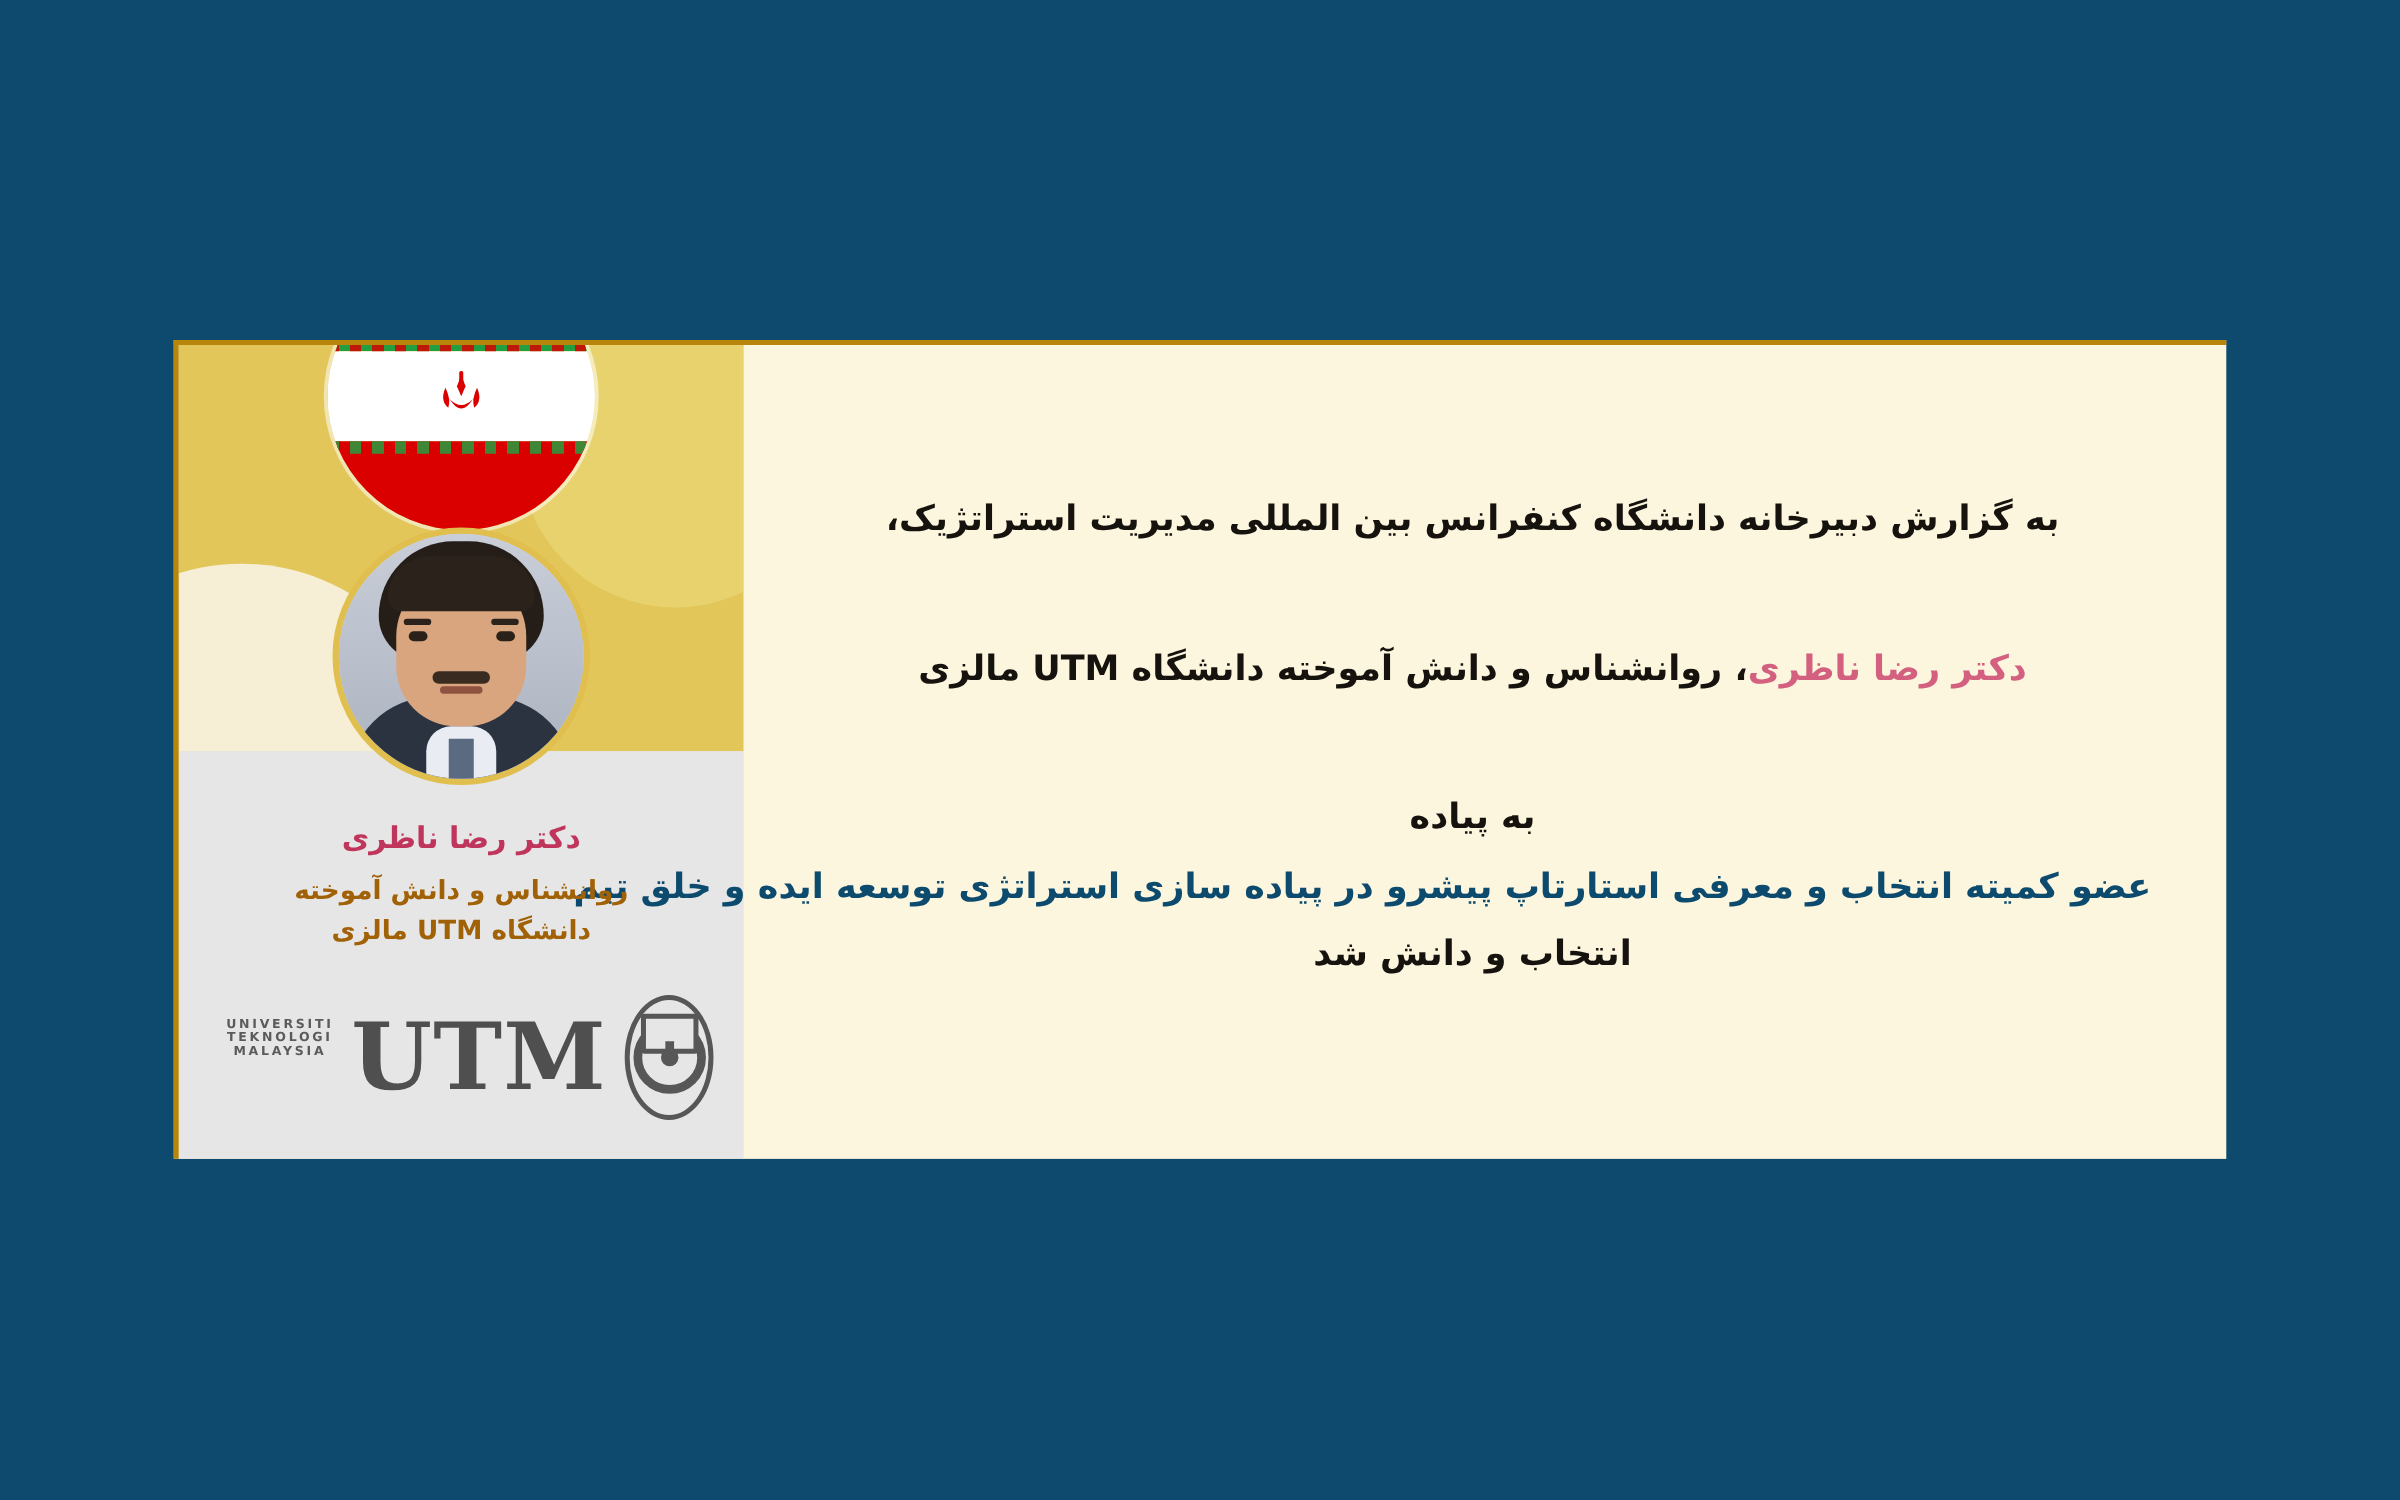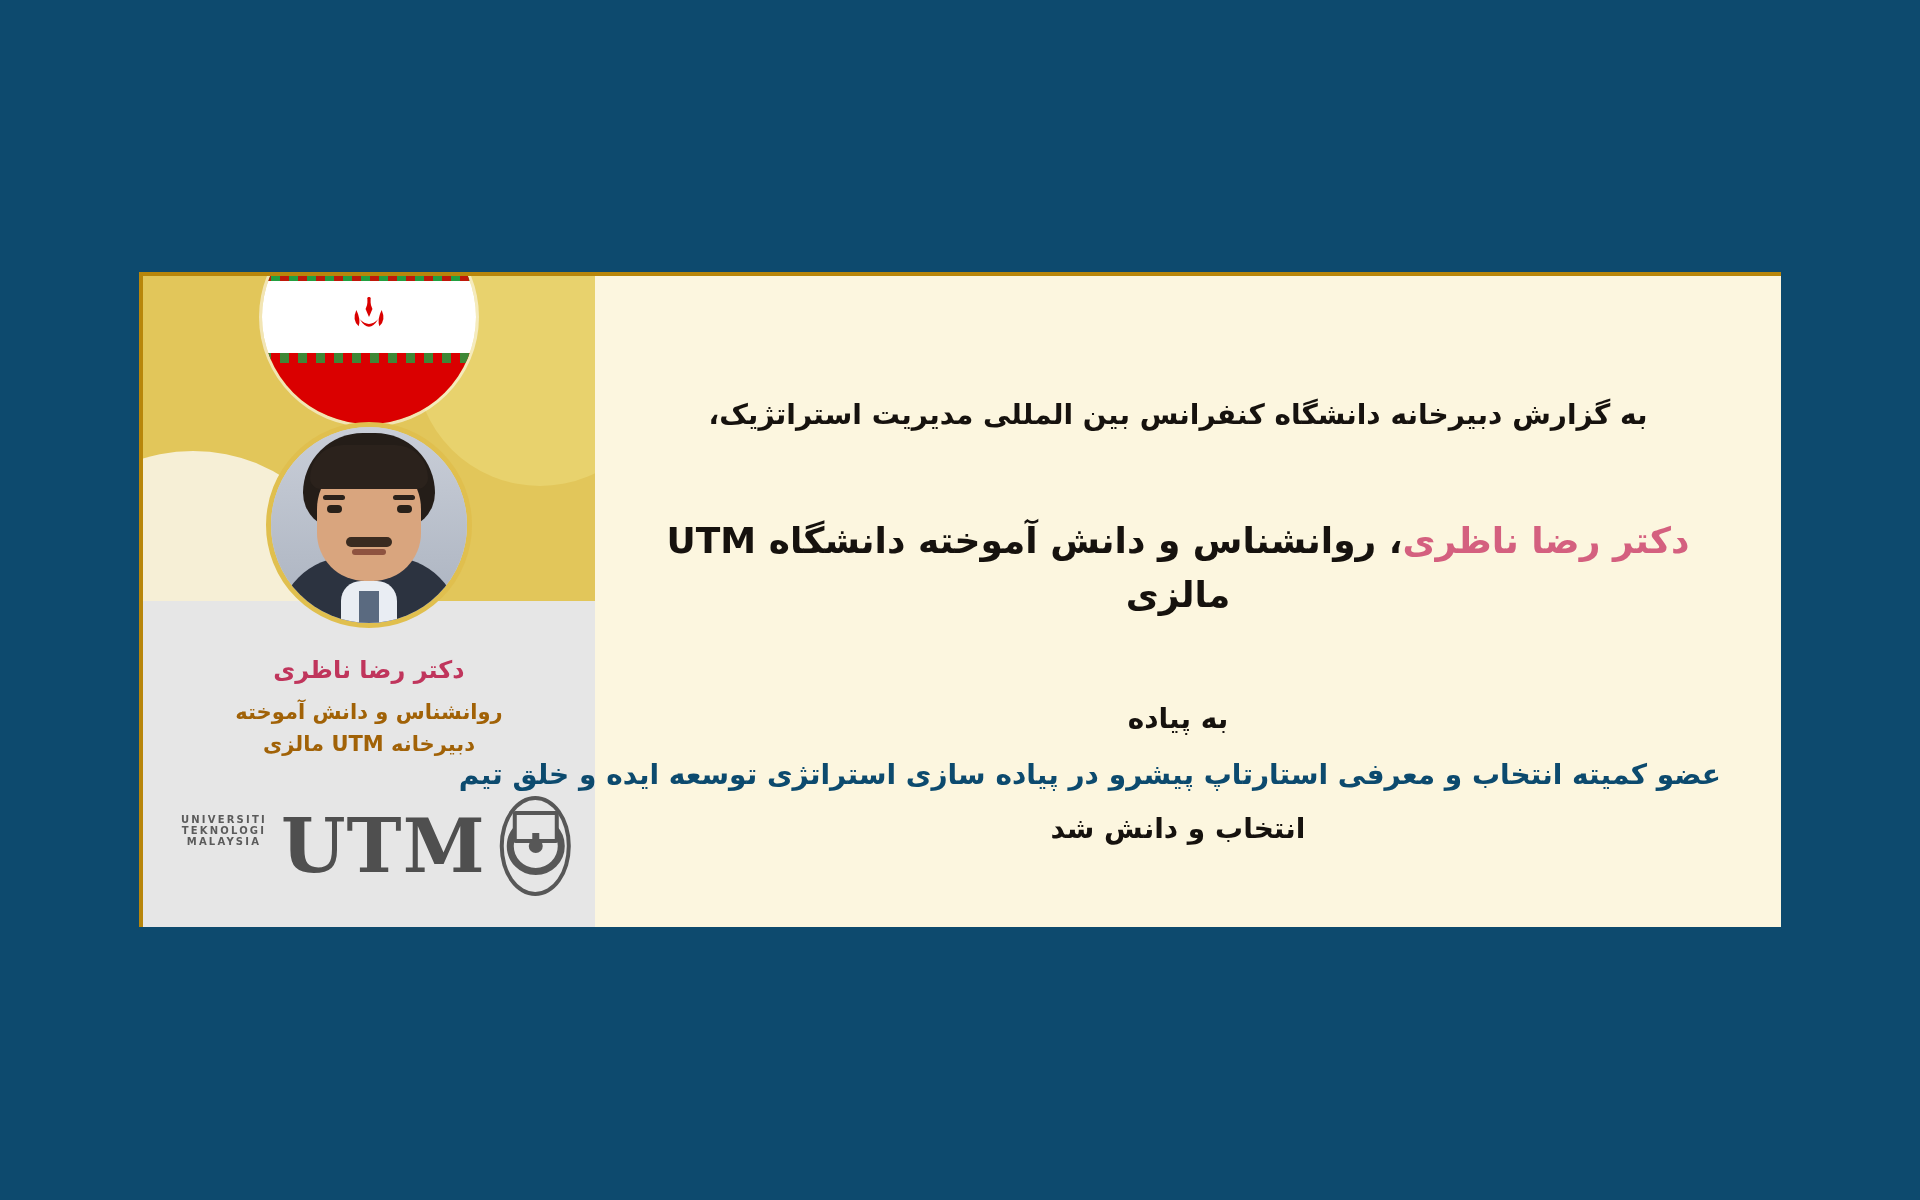--- a/index.html
+++ b/index.html
@@ -67,21 +67,21 @@
   .line-lead {
     margin-top: 48px;
     font-size: 28px;
     font-weight: 700;
     color: #16120e;
     letter-spacing: 0;
   }
 
   .line-person {
     margin-top: 78px;
-    font-size: 36px;
+    font-size: 28px;
     font-weight: 700;
     color: #16120e;
   }
   .line-person .hl {
     color: #d4607f;
   }
 
   .line-astitle {
     margin-top: 76px;
     font-size: 28px;
@@ -409,21 +409,21 @@
         <div class="brow l"></div>
         <div class="brow r"></div>
         <div class="eye l"></div>
         <div class="eye r"></div>
         <div class="stache"></div>
         <div class="mouth"></div>
       </div>
 
       <div class="poster-name">دکتر رضا ناظری</div>
       <div class="poster-sub1">روانشناس و دانش آموخته</div>
-      <div class="poster-sub2">دبیرخانه UTM مالزی</div>
+      <div class="poster-sub2">دانشگاه UTM مالزی</div>
 
       <div class="utm">
         <div class="utm-mark">
           <div class="utm-bar"></div>
           <div class="utm-stem"></div>
         </div>
         <div class="utm-text">
           <div class="utm-word">UTM</div>
           <div class="utm-tag">UNIVERSITI TEKNOLOGI MALAYSIA</div>
         </div>

